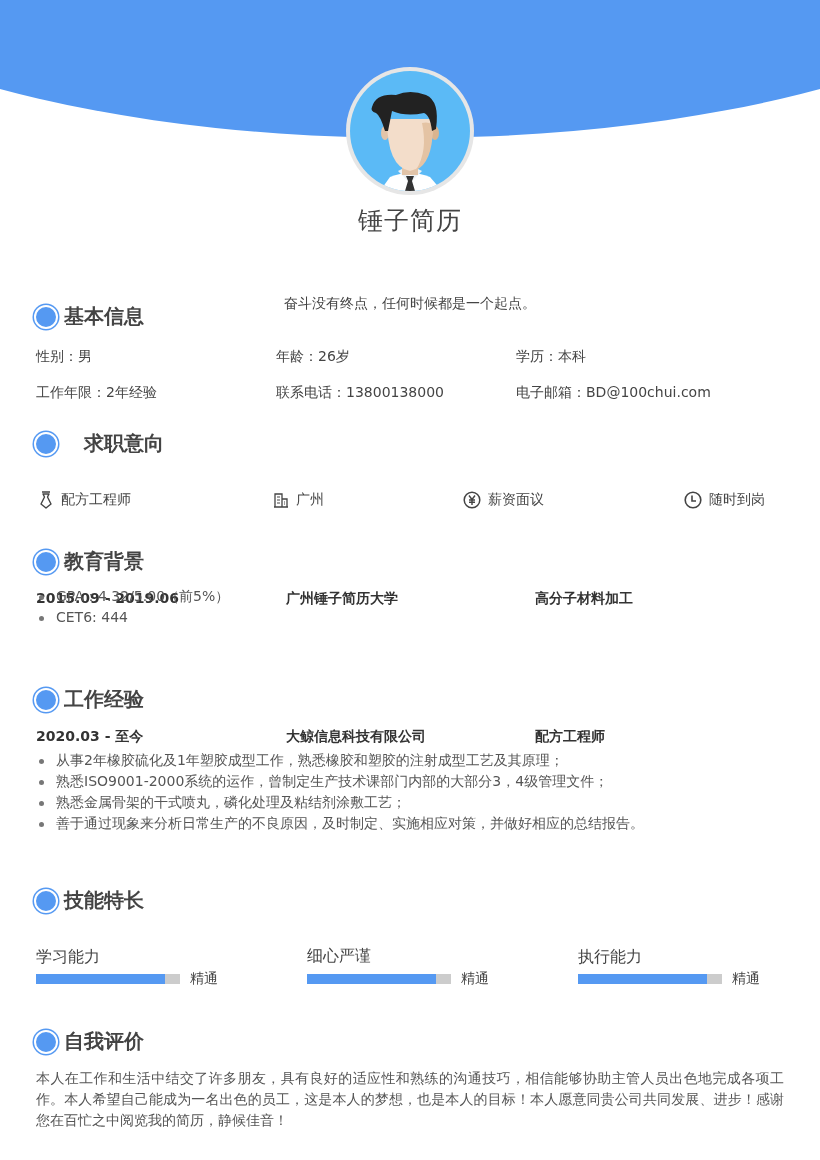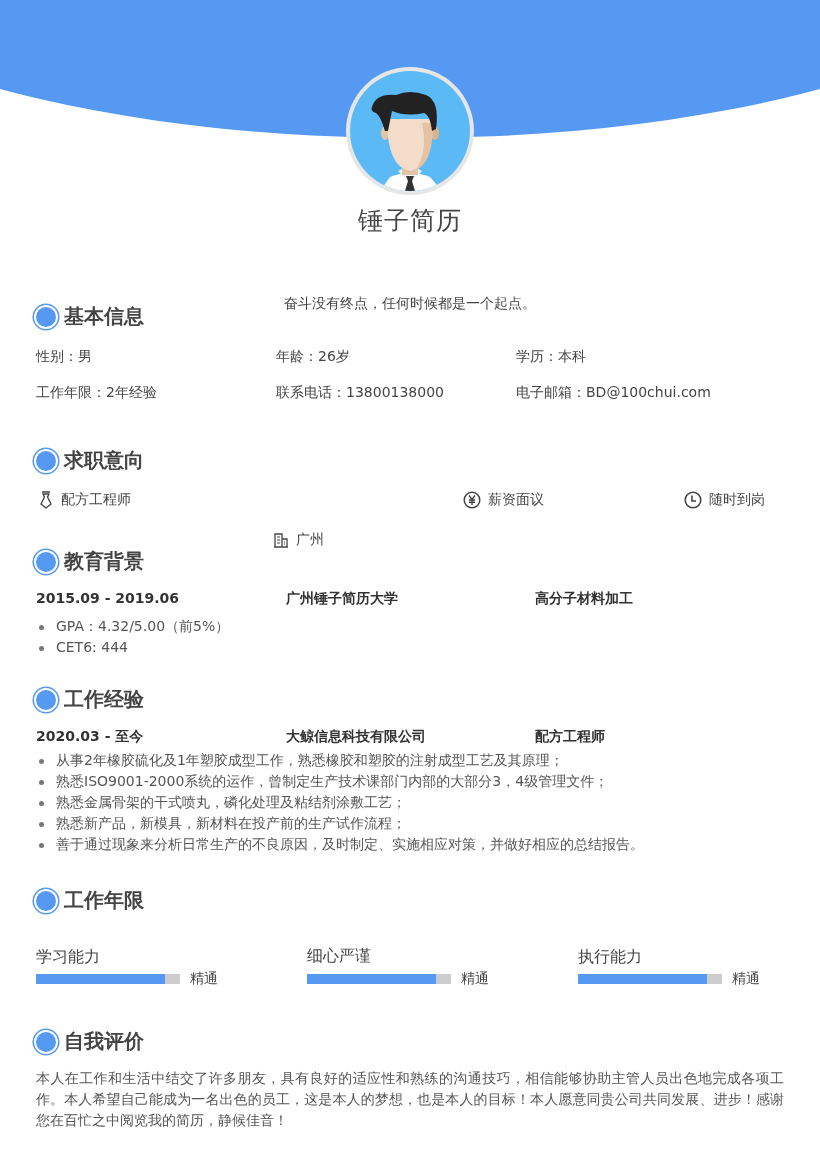--- a/index.html
+++ b/index.html
@@ -100,31 +100,31 @@
   <div class="dot"></div>
   <div class="section-title">基本信息</div>
 </div>
 <div class="info-cell" style="left:36px; top:348px;">性别：男</div>
 <div class="info-cell" style="left:276px; top:348px;">年龄：26岁</div>
 <div class="info-cell" style="left:516px; top:348px;">学历：本科</div>
 <div class="info-cell" style="left:36px; top:384px;">工作年限：2年经验</div>
 <div class="info-cell" style="left:276px; top:384px;">联系电话：13800138000</div>
 <div class="info-cell" style="left:516px; top:384px;">电子邮箱：BD@100chui.com</div>
 
-<div class="section-head" style="top:447px;">
+<div class="section-head" style="top:430px;gap:20px;">
   <div class="dot"></div>
   <div class="section-title">求职意向</div>
 </div>
 <div class="intent-item" style="left:38px;">
   <svg width="16" height="18" viewBox="0 0 16 18">
     <path d="M4 1 H12 M5 3 H11 L9.5 6 L13 13 L8 17 L3 13 L6.5 6 Z" fill="none" stroke="#444" stroke-width="1.4" stroke-linejoin="round"></path>
   </svg>
   <span>配方工程师</span>
 </div>
-<div class="intent-item" style="left:273px;margin-top:40px;">
+<div class="intent-item" style="left:273px;">
   <svg width="16" height="16" viewBox="0 0 16 16">
     <path d="M1 15 H15 M2 15 V2 H9 V15 M9 7 H14 V15" fill="none" stroke="#444" stroke-width="1.3"></path>
     <path d="M4 5 H7 M4 8 H7 M4 11 H7 M11 10 H12 M11 12 H12" stroke="#444" stroke-width="1.2"></path>
   </svg>
   <span>广州</span>
 </div>
 <div class="intent-item" style="left:463px;">
   <svg width="18" height="18" viewBox="0 0 18 18">
     <circle cx="9" cy="9" r="7.8" fill="none" stroke="#444" stroke-width="1.5"></circle>
     <path d="M6 4.5 L9 8.5 L12 4.5 M9 8.5 V14 M6 9 H12 M6 11.3 H12" fill="none" stroke="#444" stroke-width="1.4"></path>
@@ -139,43 +139,42 @@
   <span>随时到岗</span>
 </div>
 
 <div class="section-head" style="top:548px;">
   <div class="dot"></div>
   <div class="section-title">教育背景</div>
 </div>
 <div class="row-bold" style="left:36px; top:590px;">2015.09 - 2019.06</div>
 <div class="row-bold" style="left:286px; top:590px;">广州锤子简历大学</div>
 <div class="row-bold" style="left:535px; top:590px;">高分子材料加工</div>
-<ul class="bullets" style="top:616px;">
+<ul class="bullets" style="top:586px;">
   <li>GPA：4.32/5.00（前5%）</li>
   <li>CET6: 444</li>
 </ul>
 
 <div class="section-head" style="top:686px;">
   <div class="dot"></div>
   <div class="section-title">工作经验</div>
 </div>
 <div class="row-bold" style="left:36px; top:728px;">2020.03 - 至今</div>
 <div class="row-bold" style="left:286px; top:728px;">大鲸信息科技有限公司</div>
 <div class="row-bold" style="left:535px; top:728px;">配方工程师</div>
 <ul class="bullets" style="top:750px;">
   <li>从事2年橡胶硫化及1年塑胶成型工作，熟悉橡胶和塑胶的注射成型工艺及其原理；</li>
   <li>熟悉ISO9001-2000系统的运作，曾制定生产技术课部门内部的大部分3，4级管理文件；</li>
   <li>熟悉金属骨架的干式喷丸，磷化处理及粘结剂涂敷工艺；</li>
-  <li>熟悉新产品，新模具，新材料在投产前的生产试作流程；</li>
   <li>善于通过现象来分析日常生产的不良原因，及时制定、实施相应对策，并做好相应的总结报告。</li>
 </ul>
 
 <div class="section-head" style="top:887px;">
   <div class="dot"></div>
-  <div class="section-title">工作年限</div>
+  <div class="section-title">技能特长</div>
 </div>
 <div class="skill" style="left:36px;">
   <div class="skill-label">学习能力</div>
   <div class="skill-row">
     <div class="skill-bar">
         <div class="skill-fill" style="width:129px;"></div>
       </div>
     <span class="skill-level">精通</span>
   </div>
 </div>

